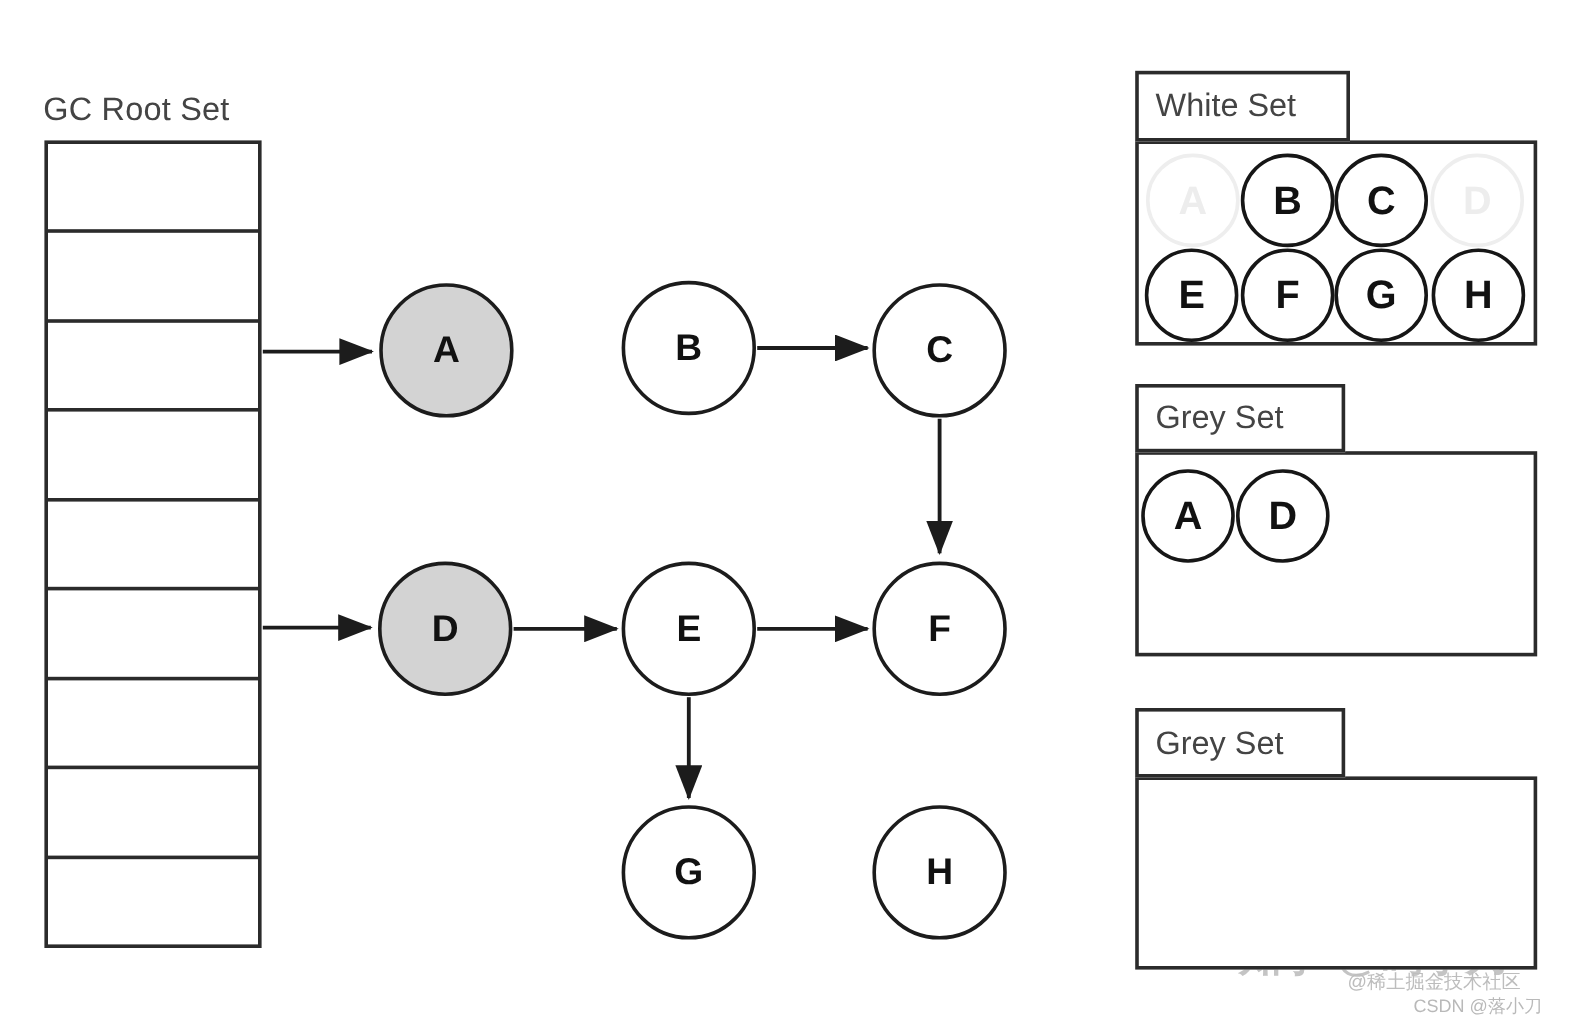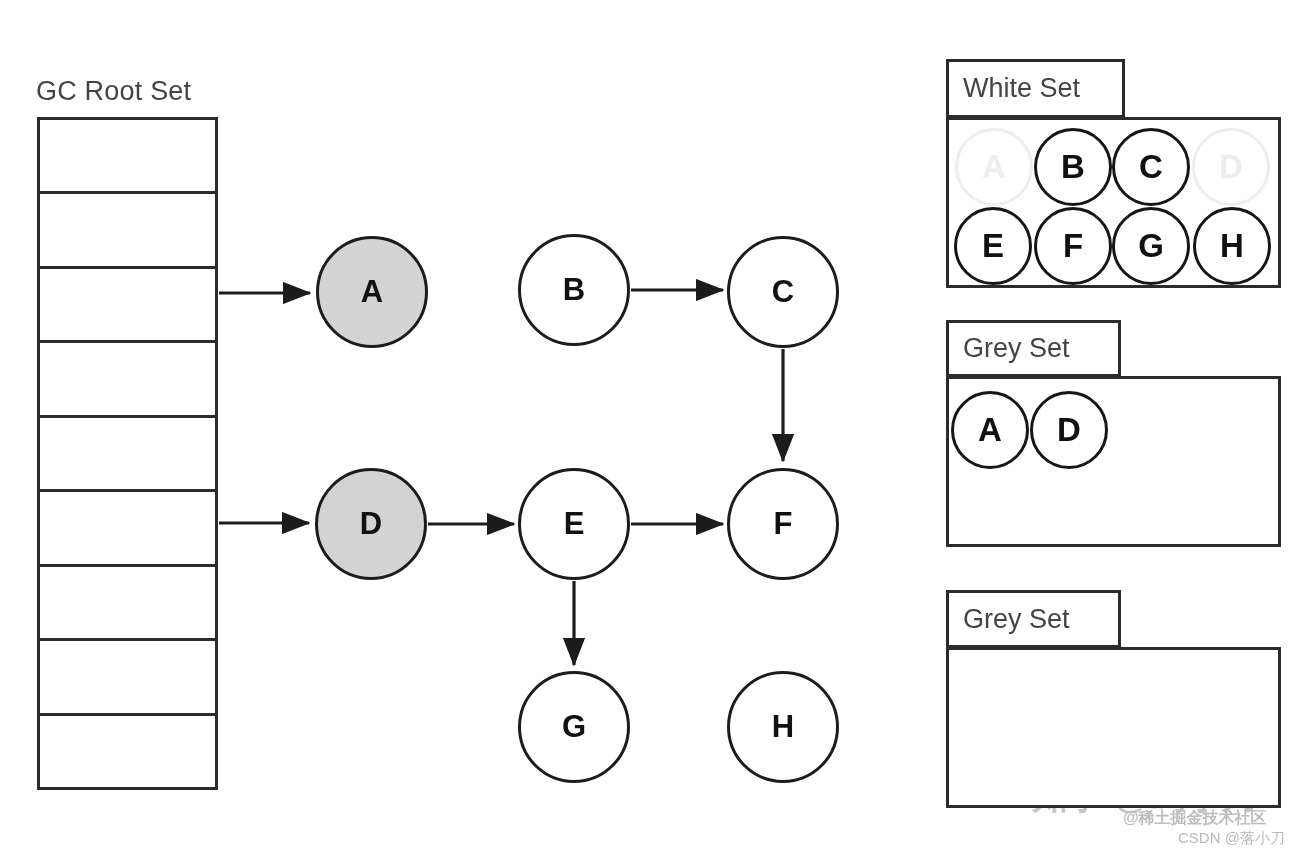--- a/index.html
+++ b/index.html
@@ -132,21 +132,21 @@
   #wm-zhihu {
     left: 1032px;
     top: 772px;
     font-size: 36px;
     color: #c4c4c4;
   }
   #wm-juejin {
     left: 1123px;
     top: 808px;
     font-size: 16px;
-    font-weight: bold;
+    font-weight: normal;
     color: #bdbdbd;
   }
   #wm-csdn {
     left: 1178px;
     top: 829px;
     font-size: 15px;
     font-weight: normal;
     color: #b9b9b9;
     text-align: center;
   }

